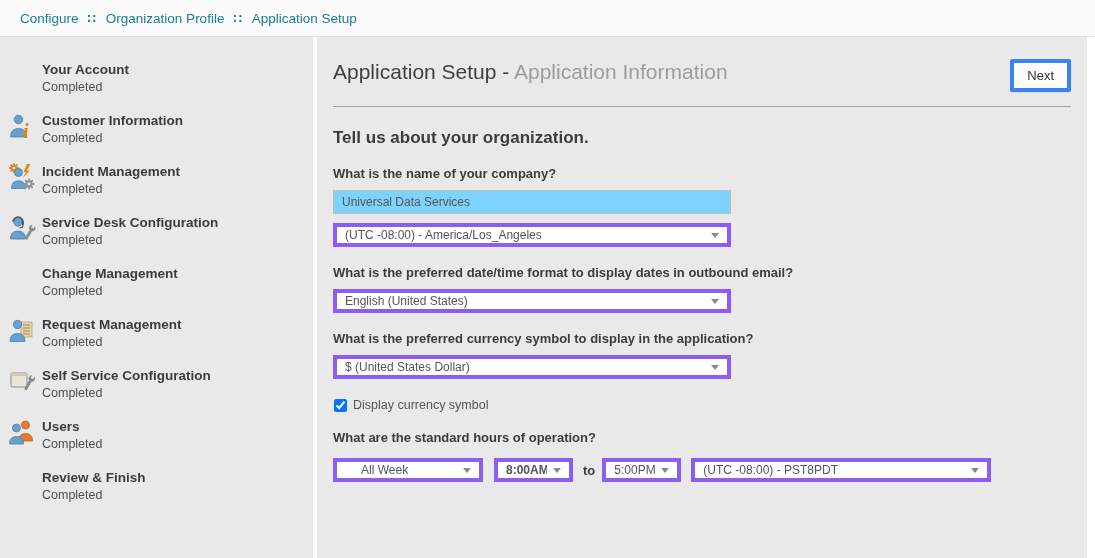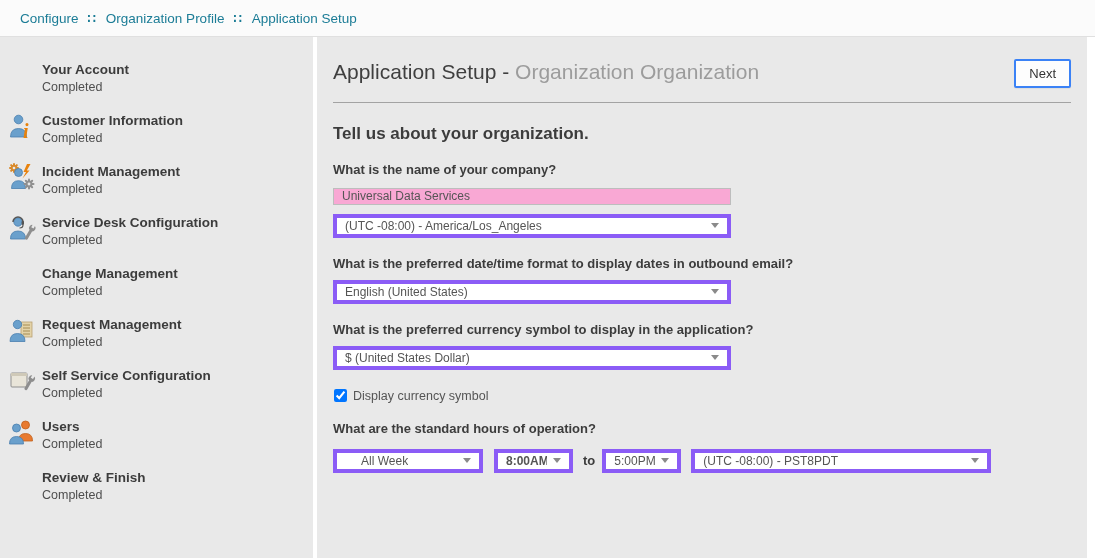--- a/index.html
+++ b/index.html
@@ -24,31 +24,31 @@
   .step{position:relative;padding-left:42px;margin-bottom:15px;cursor:pointer;}
   .step-icon{position:absolute;left:8px;top:0;width:28px;height:28px;}
   .step-label{font-size:13.5px;font-weight:bold;color:#3c3c3c;line-height:17px;}
   .step-status{font-size:12.5px;color:#4e4e4e;line-height:19px;}
   
   .main{position:absolute;left:317px;right:8px;top:0;bottom:0;padding:0 16px;box-sizing:border-box;}
   .main-header{display:flex;justify-content:space-between;align-items:flex-start;padding-top:22px;}
   .page-title{font-size:21px;line-height:26px;color:#3f3f3f;}
   .page-title .secondary{color:#9c9c9c;}
   .next-btn{
-    background:#fdfdfd;border:2px solid #3b82f6;border-radius:2px;
+    background:#fdfdfd;border:4px solid #3b82f6;border-radius:2px;
     font-family:"Liberation Sans",sans-serif;font-size:13px;color:#333;
     padding:5px 13px;cursor:pointer;box-shadow:0 1px 1px rgba(0,0,0,.05);
   }
   .divider{border:none;border-top:1px solid #a3a3a3;margin:14px 0 0 0;}
   .intro{margin-top:21px;font-size:17px;font-weight:bold;color:#3c3c3c;}
   .question{margin-top:18px;font-size:13px;font-weight:bold;color:#3c3c3c;}
   .control{margin-top:9px;}
   .text-input{
-    width:398px;height:17px;box-sizing:border-box;border:1px solid #bdbdbd;
-    background:#f9a8d4;font-family:"Liberation Sans",sans-serif;font-size:12px;color:#555;
+    width:398px;height:24px;box-sizing:border-box;border:1px solid #bdbdbd;
+    background:#7dd3fc;font-family:"Liberation Sans",sans-serif;font-size:12px;color:#555;
     padding:0 8px;outline:none;
   }
   .dd{
     display:inline-flex;align-items:center;justify-content:space-between;
     width:398px;height:24px;box-sizing:border-box;border:4px solid #8b5cf6;
     background:#fff;padding:0 8px;cursor:pointer;vertical-align:middle;
   }
   .dd-value{font-size:12px;color:#555;white-space:nowrap;overflow:hidden;}
   .dd-arrow{width:0;height:0;border-left:4.5px solid transparent;border-right:4.5px solid transparent;border-top:5px solid #8a8a8a;flex:0 0 auto;margin-left:6px;}
   .checkbox-row{margin-top:19px;display:flex;align-items:center;font-size:12.5px;color:#555;cursor:pointer;}
@@ -195,21 +195,21 @@
     </div>
 
   </div>
 
   <div class="vline"></div>
   <div class="rightstrip"></div>
 
   <div class="main">
 
     <div class="main-header">
-      <div class="page-title"><span>Application Setup - </span><span class="secondary">Organization Organization</span></div>
+      <div class="page-title"><span>Application Setup - </span><span class="secondary">Application Information</span></div>
       <button class="next-btn">Next</button>
     </div>
     <hr class="divider">
 
     <div class="intro">Tell us about your organization.</div>
 
     <div class="question">What is the name of your company?</div>
     <div class="control">
       <input type="text" class="text-input" value="Universal Data Services" style="">
     </div>

